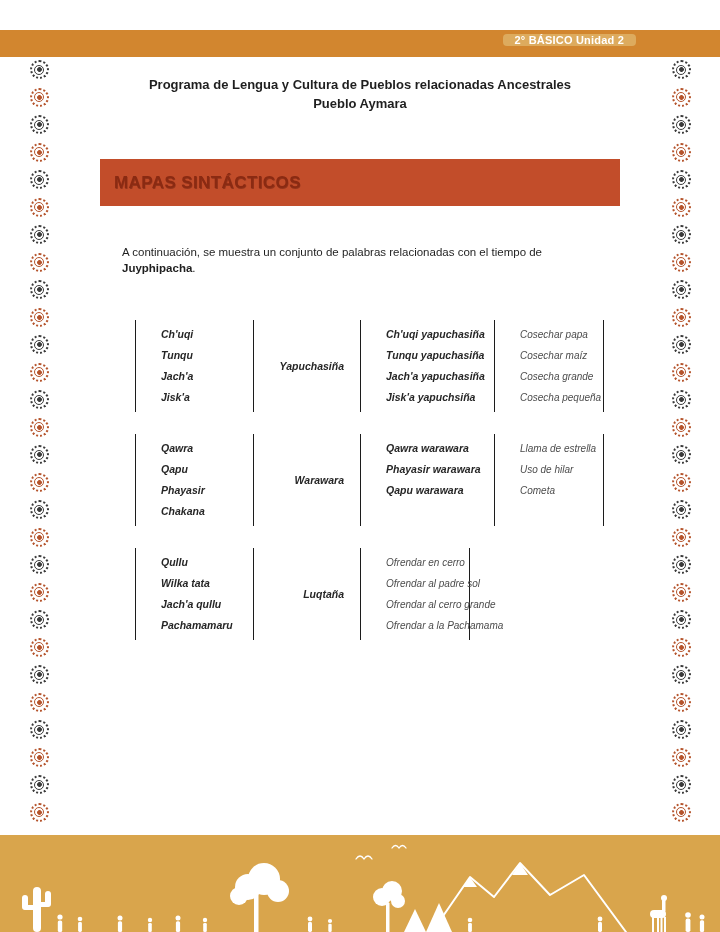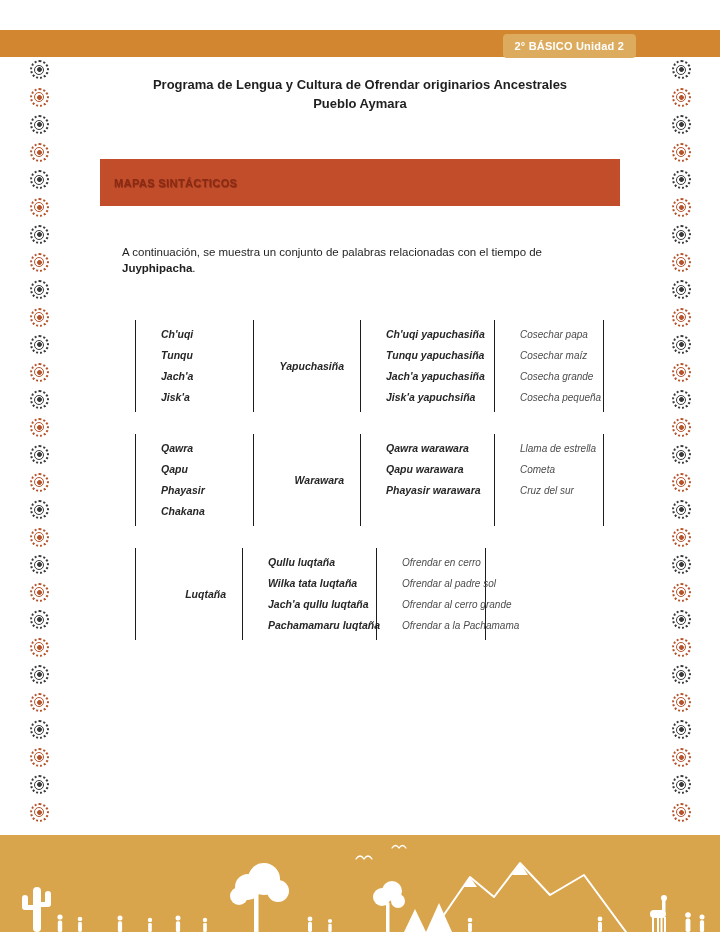--- a/index.html
+++ b/index.html
@@ -14,38 +14,38 @@
     --text:#1f1f1f;
     --muted:#4c4c4c;
   }
   *{box-sizing:border-box;}
   body{margin:0;background:#ffffff;font-family:"Liberation Sans","DejaVu Sans",sans-serif;}
   .page{position:relative;width:720px;height:932px;background:#fff;overflow:hidden;margin:0 auto;}
 
   
   .topbar{position:absolute;top:30px;left:0;width:100%;height:27px;background:var(--accent-orange);}
   .badge{position:absolute;right:84px;top:4px;background:var(--badge-tan);color:#fff;
-         font-size:11px;font-weight:bold;padding:6px 12px;border-radius:4px;letter-spacing:.2px;white-space:nowrap;}
+         font-size:11px;font-weight:bold;padding:0 12px;border-radius:4px;letter-spacing:.2px;white-space:nowrap;}
 
   
   .side-border{position:absolute;top:60px;width:24px;display:flex;flex-direction:column;align-items:center;}
   .side-border.left{left:27px;}
   .side-border.right{right:27px;}
   .medallion{width:19px;height:19px;border:2px dotted currentColor;border-radius:50%;
              margin-bottom:8.5px;position:relative;flex:none;
              background:radial-gradient(circle at center, currentColor 0 2px, transparent 2.8px);}
   .medallion::after{content:"";position:absolute;inset:2.5px;border:1.3px solid currentColor;border-radius:50%;}
   .m-dark{color:var(--medallion-dark);}
   .m-red{color:var(--medallion-red);}
 
   
   .content{position:absolute;left:100px;top:57px;width:520px;}
   .title{margin:18px 0 0;text-align:center;font-size:13px;line-height:19px;color:var(--text);font-weight:bold;}
   .banner{margin-top:46px;height:47px;background:var(--banner-red);display:flex;align-items:center;padding-left:14px;}
-  .banner-title{color:var(--banner-text);font-weight:bold;font-size:11px;letter-spacing:.4px;
+  .banner-title{color:var(--banner-text);font-weight:bold;font-size:17px;letter-spacing:.4px;
                 text-shadow:.6px .6px 0 rgba(60,10,0,.35);}
   .intro{margin:38px 0 0 22px;font-size:11.5px;color:var(--text);width:462px;line-height:16px;}
   .intro b{font-weight:bold;}
 
   
   .maps{margin:44px 0 0 35px;width:498px;}
   .map-group{display:flex;margin-bottom:22px;}
   .col{border-left:1.6px solid var(--line);padding:4px 16px;display:flex;flex-direction:column;font-style:italic;}
   .col .cell{line-height:21px;padding-left:9px;font-size:10.5px;font-weight:bold;color:#262626;white-space:nowrap;}
   .col.words{width:118px;}
@@ -127,21 +127,21 @@
       <div class="medallion m-red"></div>
       <div class="medallion m-dark"></div>
       <div class="medallion m-red"></div>
       <div class="medallion m-dark"></div>
       <div class="medallion m-red"></div>
     </div>
 
   <div class="content">
 
     <h1 class="title">
-      <span>Programa de Lengua y Cultura de Ofrendar originarios Ancestrales</span><br>
+      <span>Programa de Lengua y Cultura de Pueblos relacionadas Ancestrales</span><br>
       <span>Pueblo Aymara</span>
     </h1>
 
     <div class="banner">
       <span class="banner-title">MAPAS SINTÁCTICOS</span>
     </div>
 
     <p class="intro">
       <span>A continuación, se muestra un conjunto de palabras relacionadas con el tiempo de </span><b>Juyphipacha</b><span>.</span>
     </p>
@@ -177,39 +177,39 @@
           <span class="cell">Qawra</span>
           <span class="cell">Qapu</span>
           <span class="cell">Phayasir</span>
           <span class="cell">Chakana</span>
         </div>
         <div class="col connector">
           <span class="cell">Warawara</span>
         </div>
         <div class="col combined">
           <span class="cell">Qawra warawara</span>
+          <span class="cell">Phayasir warawara</span>
           <span class="cell">Qapu warawara</span>
-          <span class="cell">Phayasir warawara</span>
         </div>
         <div class="col meanings">
           <span class="cell">Llama de estrella</span>
+          <span class="cell">Uso de hilar</span>
           <span class="cell">Cometa</span>
-          <span class="cell">Cruz del sur</span>
         </div>
       </div>
 
       <div class="map-group">
+        <div class="col words">
+          <span class="cell">Qullu</span>
+          <span class="cell">Wilka tata</span>
+          <span class="cell">Jach'a qullu</span>
+          <span class="cell">Pachamamaru</span>
+        </div>
         <div class="col connector">
           <span class="cell">Luqtaña</span>
-        </div>
-        <div class="col combined">
-          <span class="cell">Qullu luqtaña</span>
-          <span class="cell">Wilka tata luqtaña</span>
-          <span class="cell">Jach'a qullu luqtaña</span>
-          <span class="cell">Pachamamaru luqtaña</span>
         </div>
         <div class="col meanings">
           <span class="cell">Ofrendar en cerro</span>
           <span class="cell">Ofrendar al padre sol</span>
           <span class="cell">Ofrendar al cerro grande</span>
           <span class="cell">Ofrendar a la Pachamama</span>
         </div>
       </div>
 
     </div>

